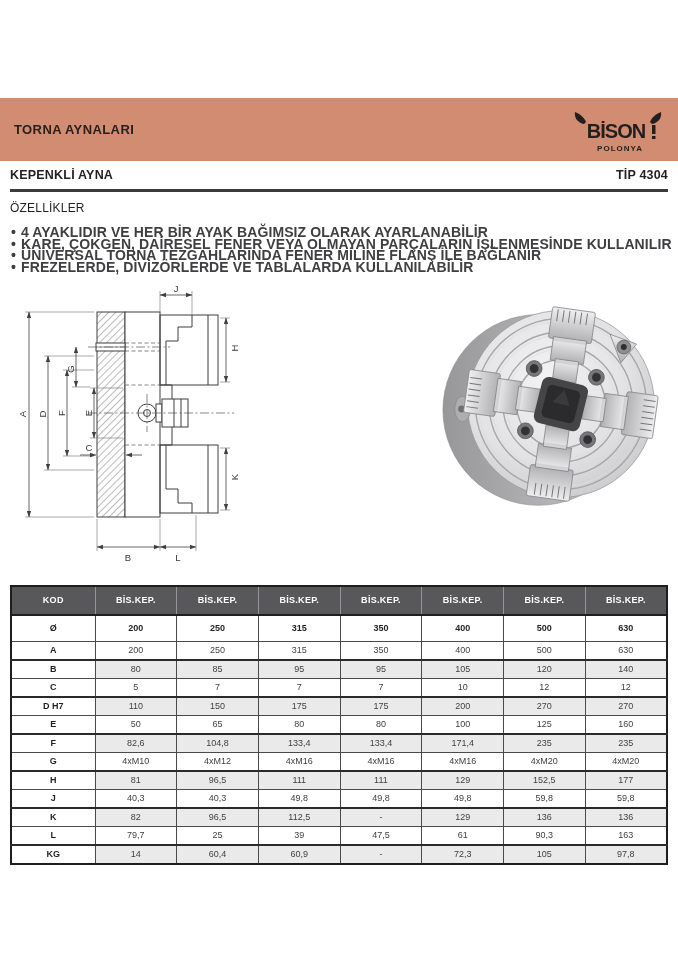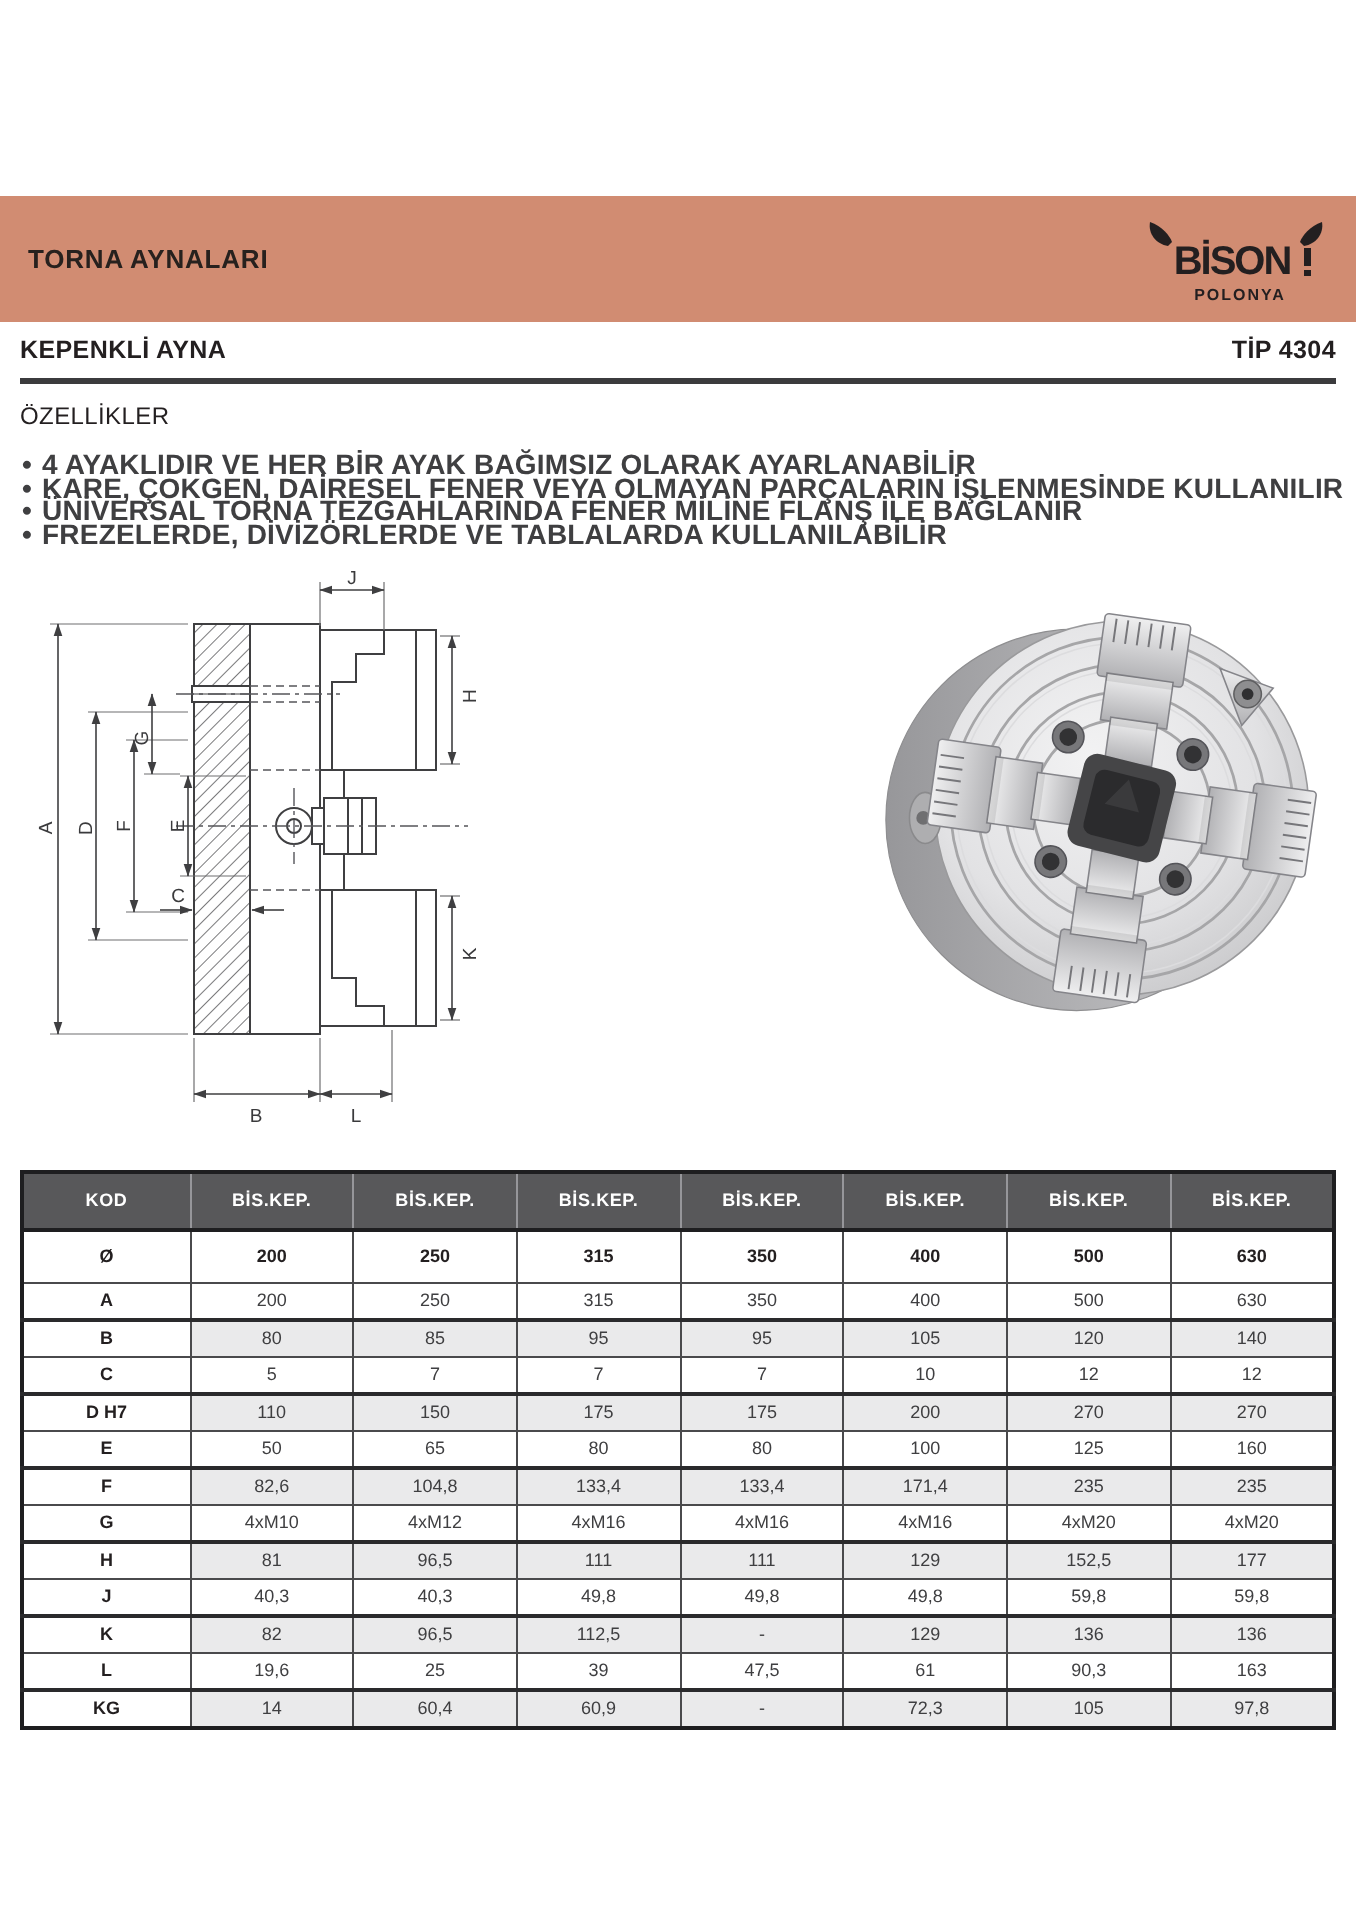--- a/index.html
+++ b/index.html
@@ -380,21 +380,21 @@
           <td class="alt">82</td>
           <td class="alt">96,5</td>
           <td class="alt">112,5</td>
           <td class="alt">-</td>
           <td class="alt">129</td>
           <td class="alt">136</td>
           <td class="alt">136</td>
         </tr>
         <tr>
           <td class="kod">L</td>
-          <td>19,6</td>
+          <td>79,7</td>
           <td>25</td>
           <td>39</td>
           <td>47,5</td>
           <td>61</td>
           <td>90,3</td>
           <td>163</td>
         </tr>
         <tr class="thick">
           <td class="kod">KG</td>
           <td class="alt">14</td>

